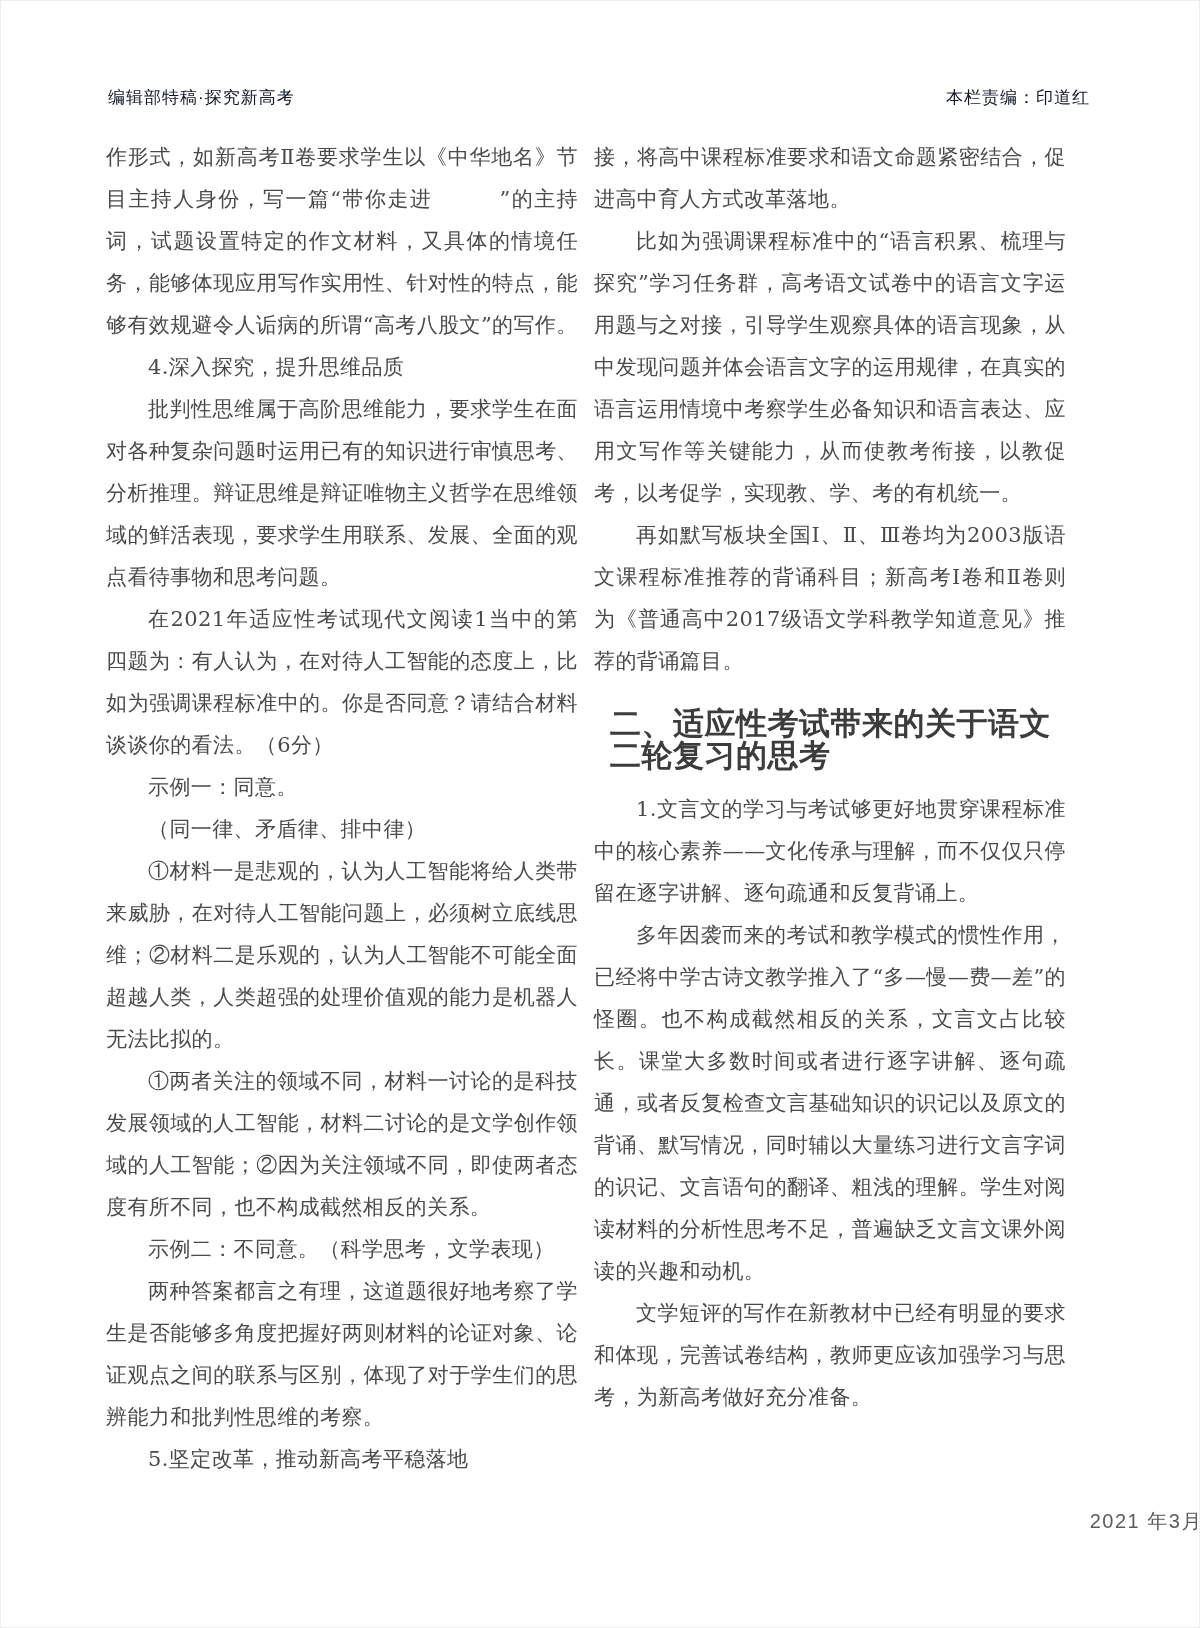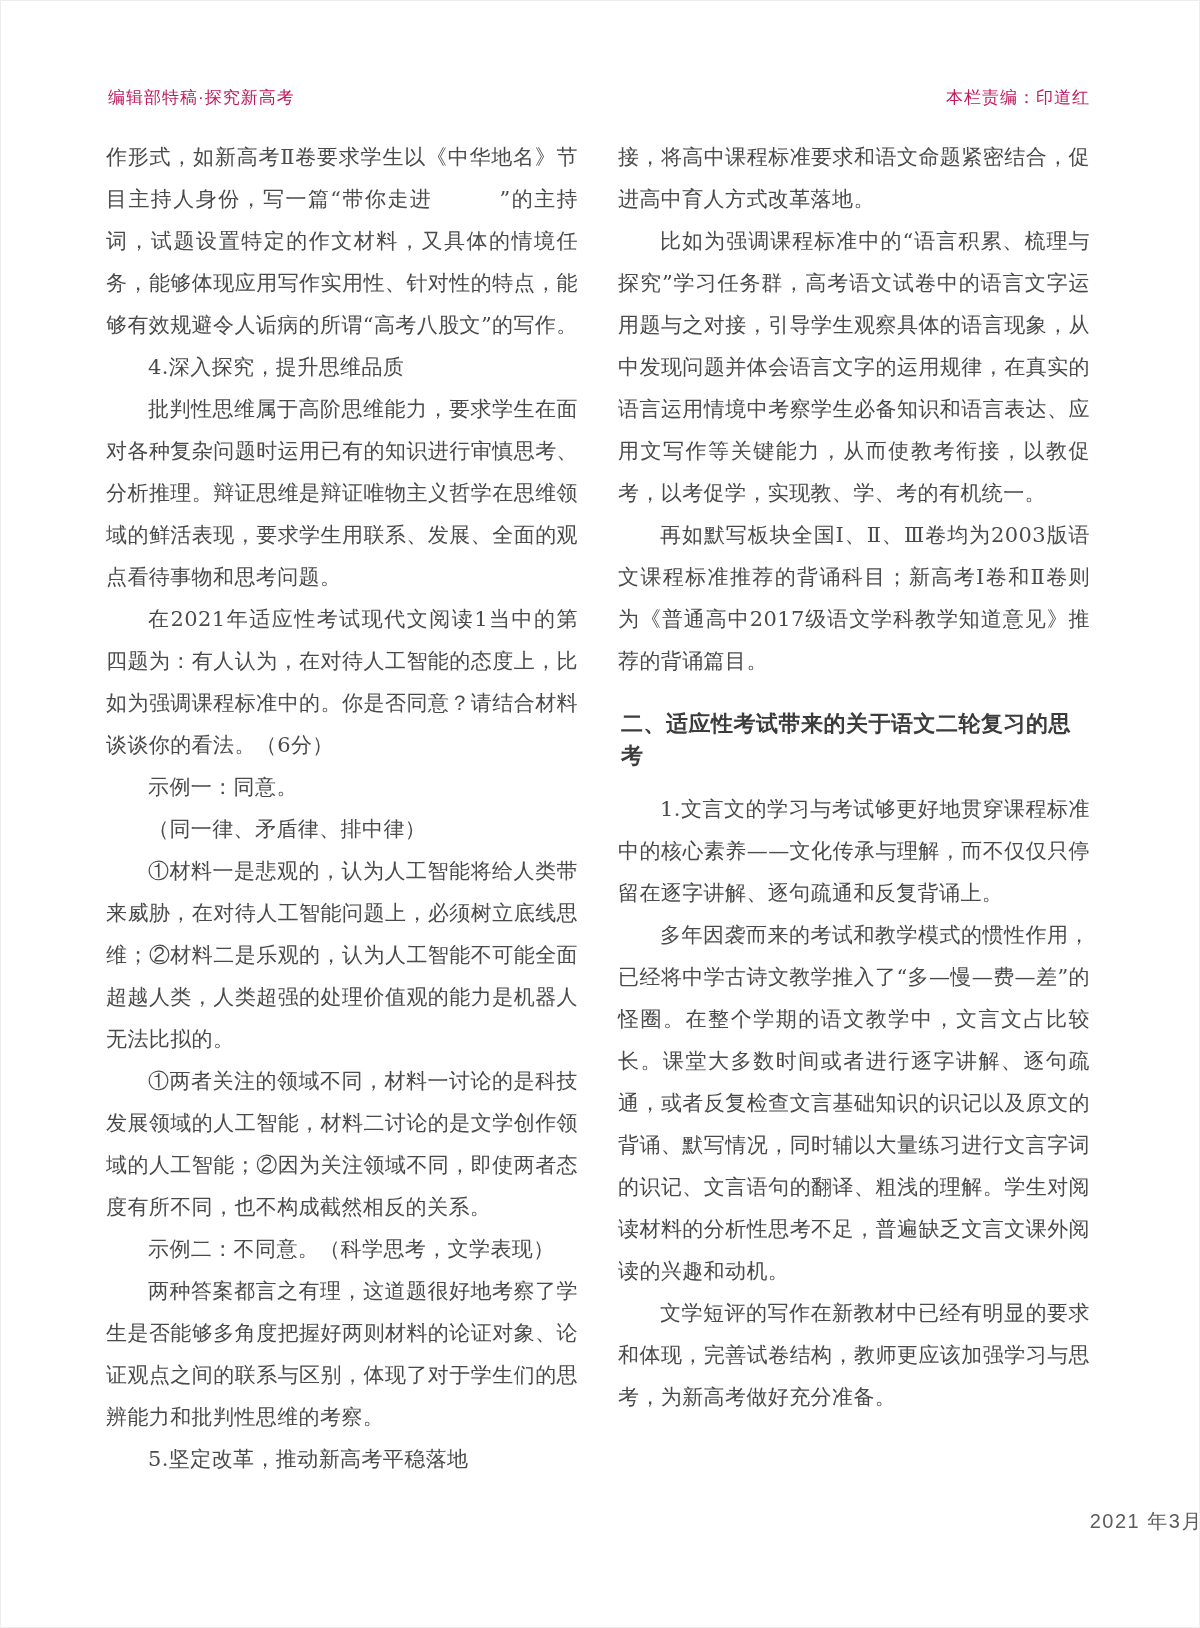--- a/index.html
+++ b/index.html
@@ -19,45 +19,45 @@
     position: absolute;
     top: 86px;
     left: 108px;
     right: 110px;
     display: flex;
     justify-content: space-between;
     align-items: baseline;
     font-family: "Liberation Sans", "DejaVu Sans", sans-serif;
     font-size: 17px;
     letter-spacing: 1px;
-    color: #be185d;
+    color: #0f172a;
   }
   .article-body {
     position: absolute;
     top: 136px;
     left: 106px;
     display: flex;
-    gap: 40px;
+    gap: 16px;
   }
   .col { width: 472px; }
   .col p {
     margin: 0;
     font-size: 21px;
     line-height: 42px;
     letter-spacing: 0.4px;
     text-align: justify;
     text-indent: 2em;
     color: #4a4a4a;
   }
   .col p.cont { text-indent: 0; }
   .section-heading {
-    margin: 26px 0 16px 3px;
+    margin: 26px 0 16px 16px;
     font-family: "Liberation Sans", "DejaVu Sans", sans-serif;
     font-weight: 700;
-    font-size: 22px;
+    font-size: 31px;
     line-height: 32px;
     letter-spacing: 0.5px;
     color: #3c3c3c;
     text-indent: 0;
   }
   .page-footer {
     position: absolute;
     bottom: 92px;
     left: 16px;
     width: 100%;
@@ -104,21 +104,21 @@
       <p>两种答案都言之有理，这道题很好地考察了学生是否能够多角度把握好两则材料的论证对象、论证观点之间的联系与区别，体现了对于学生们的思辨能力和批判性思维的考察。</p>
       <p>5.坚定改革，推动新高考平稳落地</p>
     </section>
 
     <section class="col">
       <p class="cont">接，将高中课程标准要求和语文命题紧密结合，促进高中育人方式改革落地。</p>
       <p>比如为强调课程标准中的“语言积累、梳理与探究”学习任务群，高考语文试卷中的语言文字运用题与之对接，引导学生观察具体的语言现象，从中发现问题并体会语言文字的运用规律，在真实的语言运用情境中考察学生必备知识和语言表达、应用文写作等关键能力，从而使教考衔接，以教促考，以考促学，实现教、学、考的有机统一。</p>
       <p>再如默写板块全国Ⅰ、Ⅱ、Ⅲ卷均为2003版语文课程标准推荐的背诵科目；新高考Ⅰ卷和Ⅱ卷则为《普通高中2017级语文学科教学知道意见》推荐的背诵篇目。</p>
       <h2 class="section-heading">二、适应性考试带来的关于语文二轮复习的思考</h2>
       <p>1.文言文的学习与考试够更好地贯穿课程标准中的核心素养——文化传承与理解，而不仅仅只停留在逐字讲解、逐句疏通和反复背诵上。</p>
-      <p>多年因袭而来的考试和教学模式的惯性作用，已经将中学古诗文教学推入了“多—慢—费—差”的怪圈。在整个学期的语文教学中，文言文占比较长。课堂大多数时间或者进行逐字讲解、逐句疏通，或者反复检查文言基础知识的识记以及原文的背诵、默写情况，同时辅以大量练习进行文言字词的识记、文言语句的翻译、粗浅的理解。学生对阅读材料的分析性思考不足，普遍缺乏文言文课外阅读的兴趣和动机。</p>
+      <p>多年因袭而来的考试和教学模式的惯性作用，已经将中学古诗文教学推入了“多—慢—费—差”的怪圈。也不构成截然相反的关系，文言文占比较长。课堂大多数时间或者进行逐字讲解、逐句疏通，或者反复检查文言基础知识的识记以及原文的背诵、默写情况，同时辅以大量练习进行文言字词的识记、文言语句的翻译、粗浅的理解。学生对阅读材料的分析性思考不足，普遍缺乏文言文课外阅读的兴趣和动机。</p>
       <p>文学短评的写作在新教材中已经有明显的要求和体现，完善试卷结构，教师更应该加强学习与思考，为新高考做好充分准备。</p>
     </section>
 
   </main>
 
   <footer class="page-footer">
     <span class="footer-date">2021 年3月</span><span class="footer-pageno">/12</span>
   </footer>
 
 </div>

